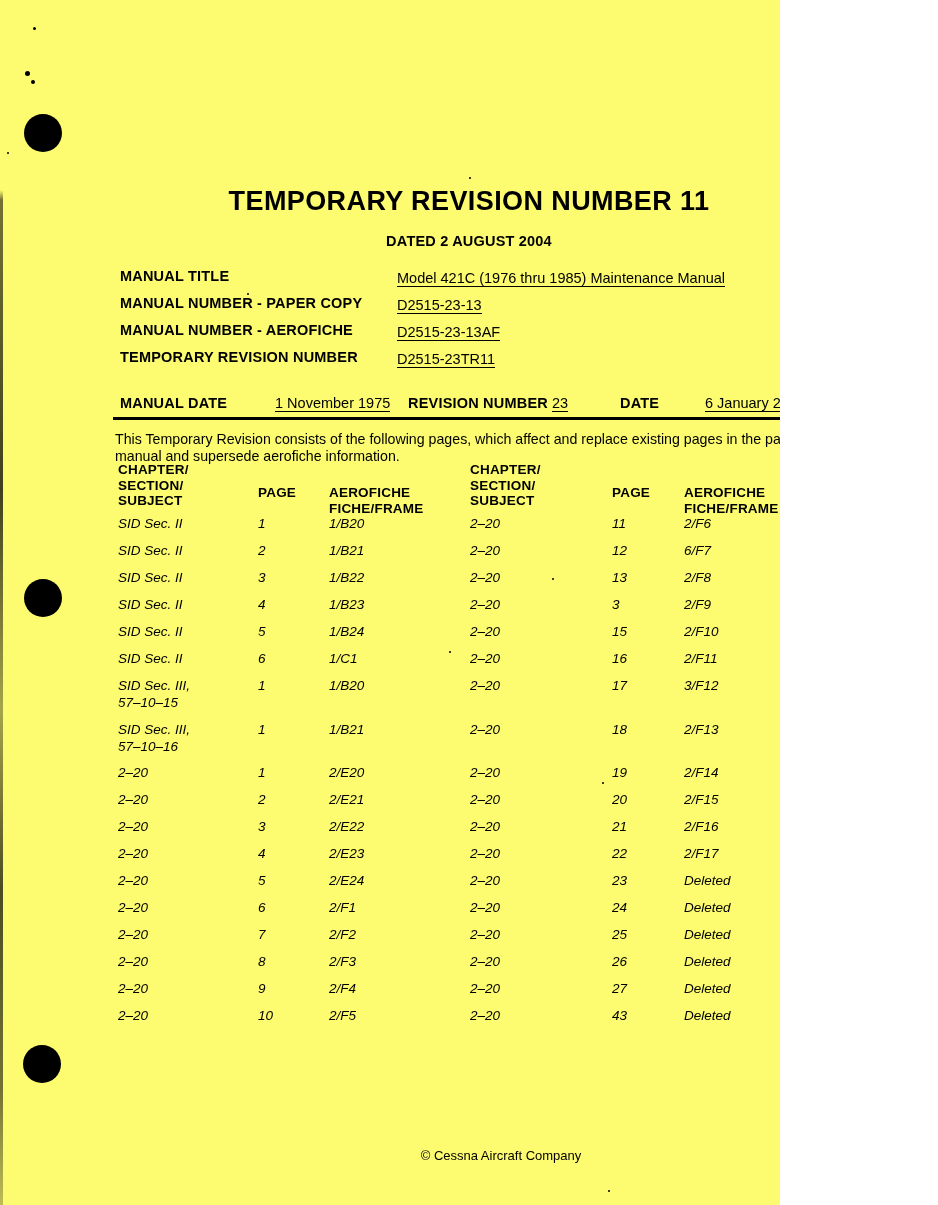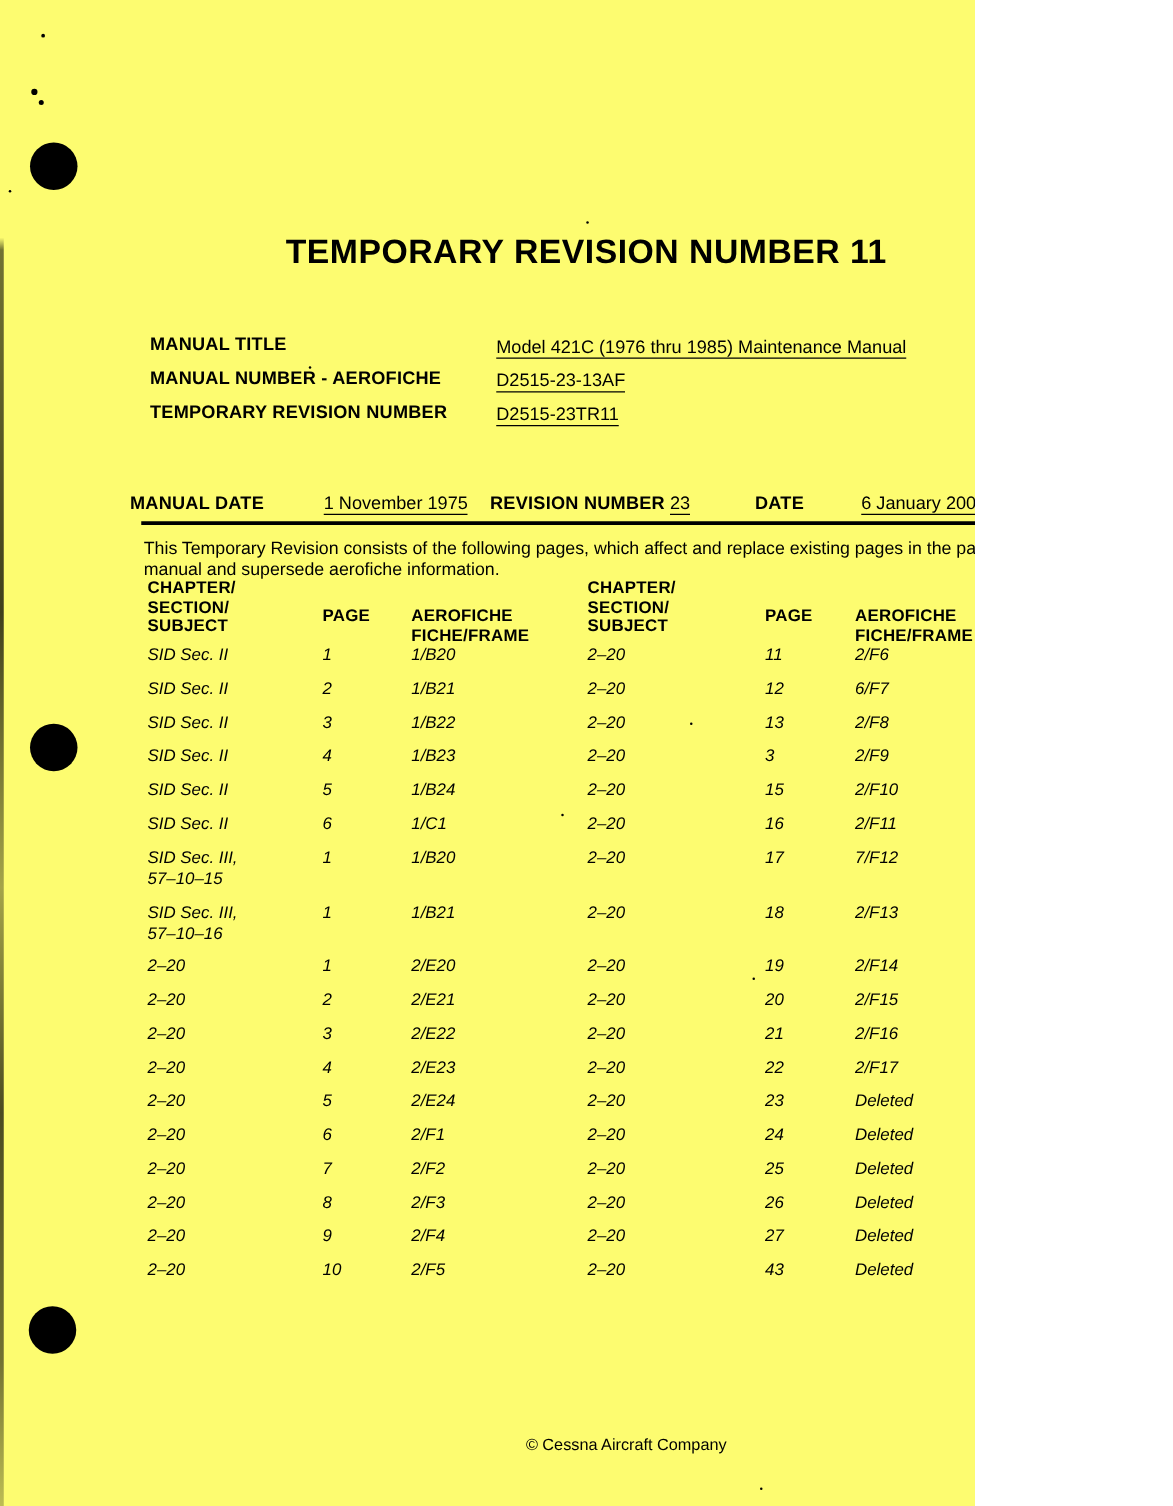--- a/index.html
+++ b/index.html
@@ -124,21 +124,21 @@
     font-size: 14.5px;
     font-weight: normal;
     border-bottom: 1.5px solid #000;
     padding-bottom: 0px;
     white-space: nowrap;
   }
 
   
   #dateline {
     position: absolute;
-    left: 104px;
+    left: 120px;
     top: 395px;
     width: 770px;
     height: 22px;
   }
   #dateline .dl {
     position: absolute;
     top: 0;
     font-size: 14.5px;
     white-space: nowrap;
   }
@@ -252,25 +252,30 @@
       <path d="M4 2 H70 L52 28 V20 H4 Z" fill="#000"></path>
       <path d="M4 24 H40 L26 44 H4 Z" fill="#000"></path>
       <path d="M56 2 H70 V60 H56 Z" fill="#000"></path>
       <path d="M4 2 H70 L40 42 L30 42 L56 8 H4 Z" fill="#000"></path>
     </svg>
     <div class="logo-word">Cessna</div>
     <div class="logo-sub">A Textron Company</div>
   </div>
 
   <div id="doc-title">TEMPORARY REVISION NUMBER 11</div>
+  <div id="doc-dated">DATED 2 AUGUST 2004</div>
 
   <div id="meta-block">
     <div class="meta-row">
       <span class="meta-label">MANUAL TITLE</span>
       <span class="meta-value">Model 421C (1976 thru 1985) Maintenance Manual</span>
+    </div>
+    <div class="meta-row">
+      <span class="meta-label">MANUAL NUMBER - PAPER COPY</span>
+      <span class="meta-value">D2515-23-13</span>
     </div>
     <div class="meta-row">
       <span class="meta-label">MANUAL NUMBER - AEROFICHE</span>
       <span class="meta-value">D2515-23-13AF</span>
     </div>
     <div class="meta-row">
       <span class="meta-label">TEMPORARY REVISION NUMBER</span>
       <span class="meta-value">D2515-23TR11</span>
     </div>
   </div>
@@ -350,21 +355,21 @@
           <span class="cell c-subject2">2–20</span>
           <span class="cell c-page2">16</span>
           <span class="cell c-fiche2">2/F11</span>
         </div>
         <div class="trow" style="top: 162px;">
           <span class="cell c-subject">SID Sec.  III,<span class="sub2">57–10–15</span></span>
           <span class="cell c-page">1</span>
           <span class="cell c-fiche">1/B20</span>
           <span class="cell c-subject2">2–20</span>
           <span class="cell c-page2">17</span>
-          <span class="cell c-fiche2">7/F12</span>
+          <span class="cell c-fiche2">3/F12</span>
         </div>
         <div class="trow" style="top: 206px;">
           <span class="cell c-subject">SID Sec.  III,<span class="sub2">57–10–16</span></span>
           <span class="cell c-page">1</span>
           <span class="cell c-fiche">1/B21</span>
           <span class="cell c-subject2">2–20</span>
           <span class="cell c-page2">18</span>
           <span class="cell c-fiche2">2/F13</span>
         </div>
         <div class="trow" style="top: 249px;">

